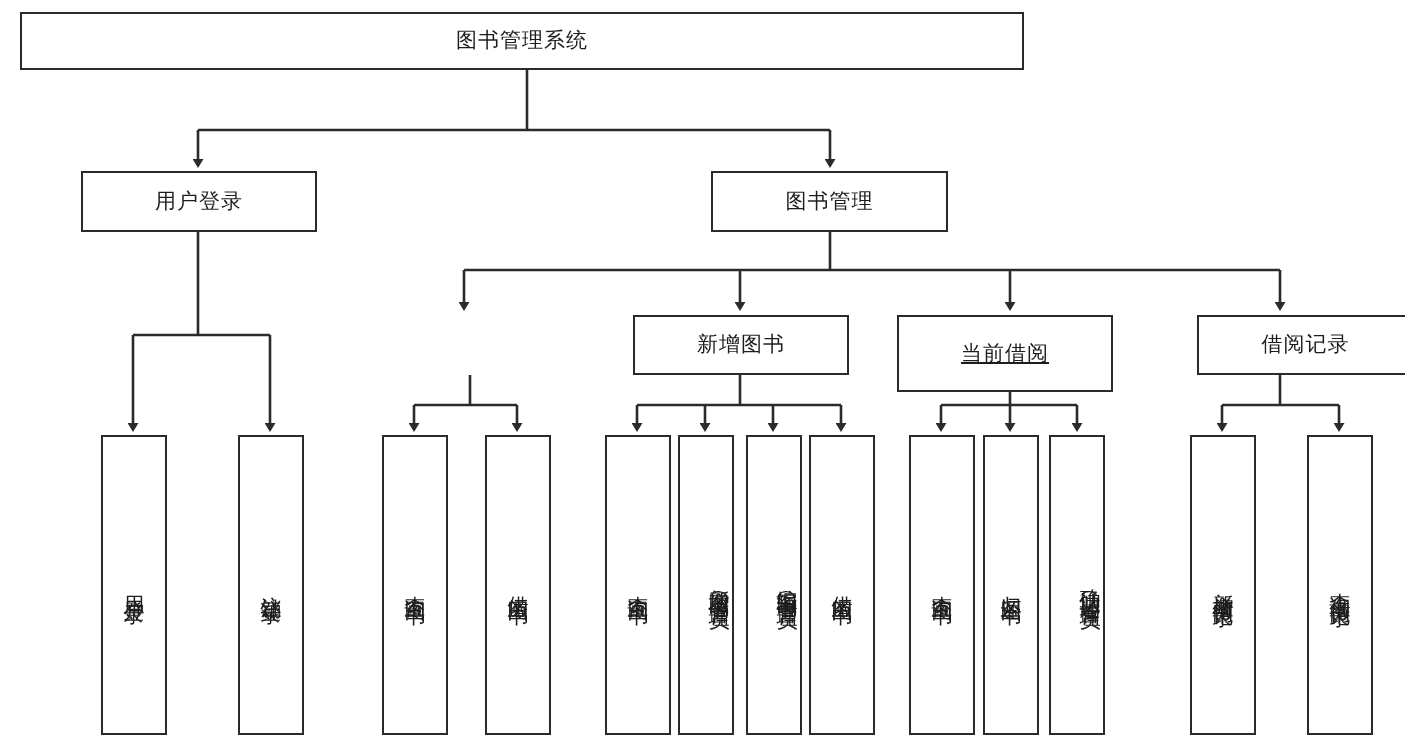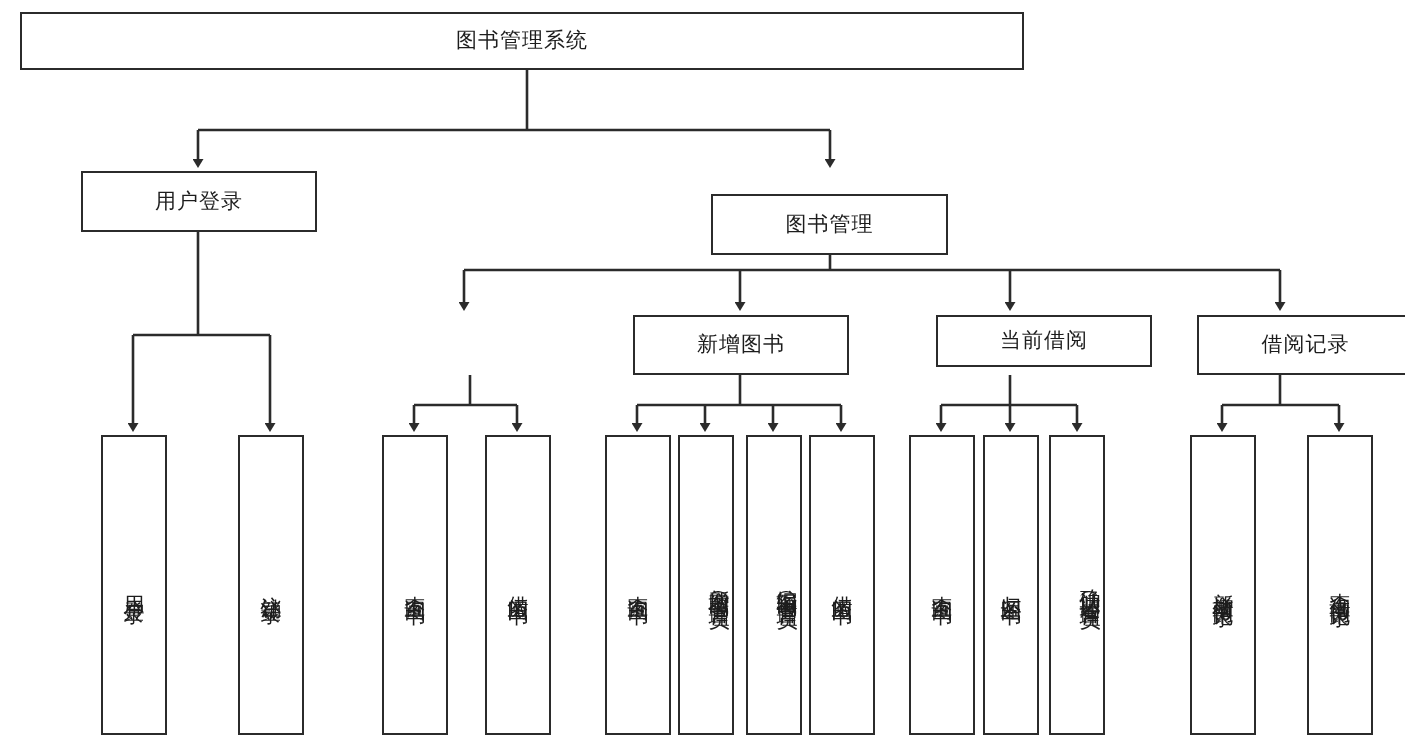--- a/index.html
+++ b/index.html
@@ -126,28 +126,28 @@
     </g>
   </svg>
 
   <div class="node horiz" style="left:20px; top:12px; width:1004px; height:58px;">
     <span>图书管理系统</span>
   </div>
 
   <div class="node horiz" style="left:81px; top:171px; width:236px; height:61px;">
     <span>用户登录</span>
   </div>
-  <div class="node horiz" style="left:711px; top:171px; width:237px; height:61px;margin-top:23px;">
+  <div class="node horiz" style="left:711px; top:171px; width:237px; height:61px;">
     <span>图书管理</span>
   </div>
 
   <div class="node horiz" style="left:633px; top:315px; width:216px; height:60px;">
     <span>新增图书</span>
   </div>
-  <div class="node horiz" style="left:936px; top:315px; width:216px; height:52px;">
+  <div class="node horiz" style="left:897px; top:315px; width:216px; height:77px;text-decoration:underline;">
     <span>当前借阅</span>
   </div>
   <div class="node horiz" style="left:1171px; top:315px; width:217px; height:60px;margin-left:26px;">
     <span>借阅记录</span>
   </div>
 
   <div class="node vert shifted" style="left:101px; top:435px; width:66px; height:300px;">
     <span>用户登录</span>
   </div>
   <div class="node vert shifted" style="left:238px; top:435px; width:66px; height:300px;">

